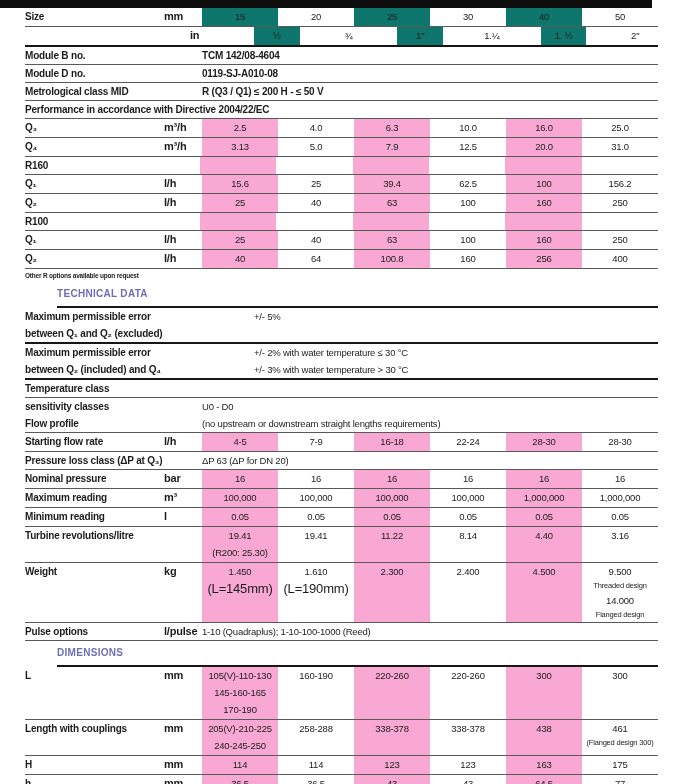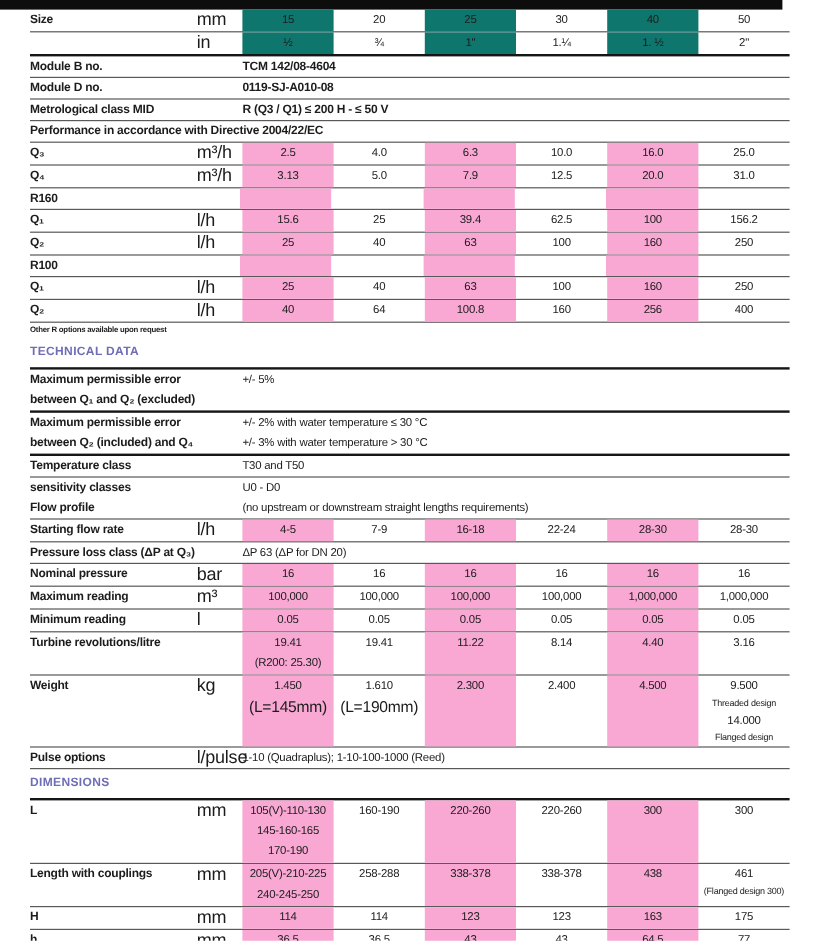--- a/index.html
+++ b/index.html
@@ -4,35 +4,35 @@
 <style>
   html,body{margin:0;padding:0;}
   body{
     width:682px;height:784px;background:#ffffff;position:relative;overflow:hidden;
     font-family:"Liberation Sans","DejaVu Sans",sans-serif;color:#1c1c1c;
     -webkit-font-smoothing:antialiased;
   }
   .topbar{position:absolute;left:0;top:0;width:652px;height:8px;background:#0d0d0d;}
   .spec-table{position:absolute;left:25px;top:8px;width:633px;}
   .row{display:flex;align-items:stretch;border-bottom:1px solid #595959;min-height:17px;letter-spacing:-0.2px;}
-  .row.hb{border-bottom:2px solid #161616;}
+  .row.hb{border-bottom:2px solid #161616;gap:26px;}
   .c-label{width:137px;flex:none;font-weight:bold;font-size:10px;line-height:17px;white-space:nowrap;overflow:visible;}
-  .c-unit{width:38px;flex:none;font-weight:normal;font-size:15px;line-height:17px;padding-left:2px;white-space:nowrap;}
+  .c-unit{width:38px;flex:none;font-weight:bold;font-size:11px;line-height:17px;padding-left:2px;white-space:nowrap;}
   .c-val{flex:1 1 0;text-align:center;font-size:9.5px;line-height:17px;}
   .c-spanval{flex:1 1 0;font-size:9.5px;line-height:17px;}
   .c-spanval.bold{font-weight:bold;font-size:10px;}
   .band-purple{background:#0f766e;}
   .band-gray{background:#f9a8d4;}
   .line{height:17px;line-height:17px;}
   .line.sm{height:12px;line-height:12px;font-size:7.5px;}
   .line2{height:17px;line-height:17px;}
   .note-seg{font-size:13px;}
   .row-note{border-bottom:none;min-height:13px;}
   .note-text{font-size:6.5px;font-weight:bold;line-height:13px;width:100%;}
-  .row-header{border-bottom:2px solid #161616;min-height:20px;padding-top:4px;}
+  .row-header{border-bottom:2px solid #161616;min-height:20px;padding-top:4px;margin-left:32px;}
   .header-text{color:#6e6db6;font-weight:bold;font-size:10px;line-height:16px;letter-spacing:0.3px;width:100%;}
   .row-section{min-height:17px;}
   .section-label{width:175px;flex:none;font-weight:bold;font-size:10px;line-height:17px;white-space:nowrap;}
   .row-data .c-val{padding-bottom:1px;}
 </style>
 </head>
 <body>
 
 <div class="topbar"></div>
 <div class="spec-table" id="spec-table">
@@ -181,21 +181,20 @@
       </div>
       <div class="c-unit"></div>
       <div class="c-spanval">
         <div class="line2">+/- 2% with water temperature ≤ 30 °C</div>
         <div class="line2">+/- 3% with water temperature &gt; 30 °C</div>
       </div>
     </div>
     <div class="row row-span">
       <div class="c-label">Temperature class</div>
       <div class="c-unit"></div>
-      <div class="c-spanval">T30 and T50</div>
     </div>
     <div class="row row-span2">
       <div class="c-label">
         <div class="line2">sensitivity classes</div>
         <div class="line2">Flow profile</div>
       </div>
       <div class="c-unit"></div>
       <div class="c-spanval">
         <div class="line2">U0 - D0</div>
         <div class="line2">(no upstream or downstream straight lengths requirements)</div>

